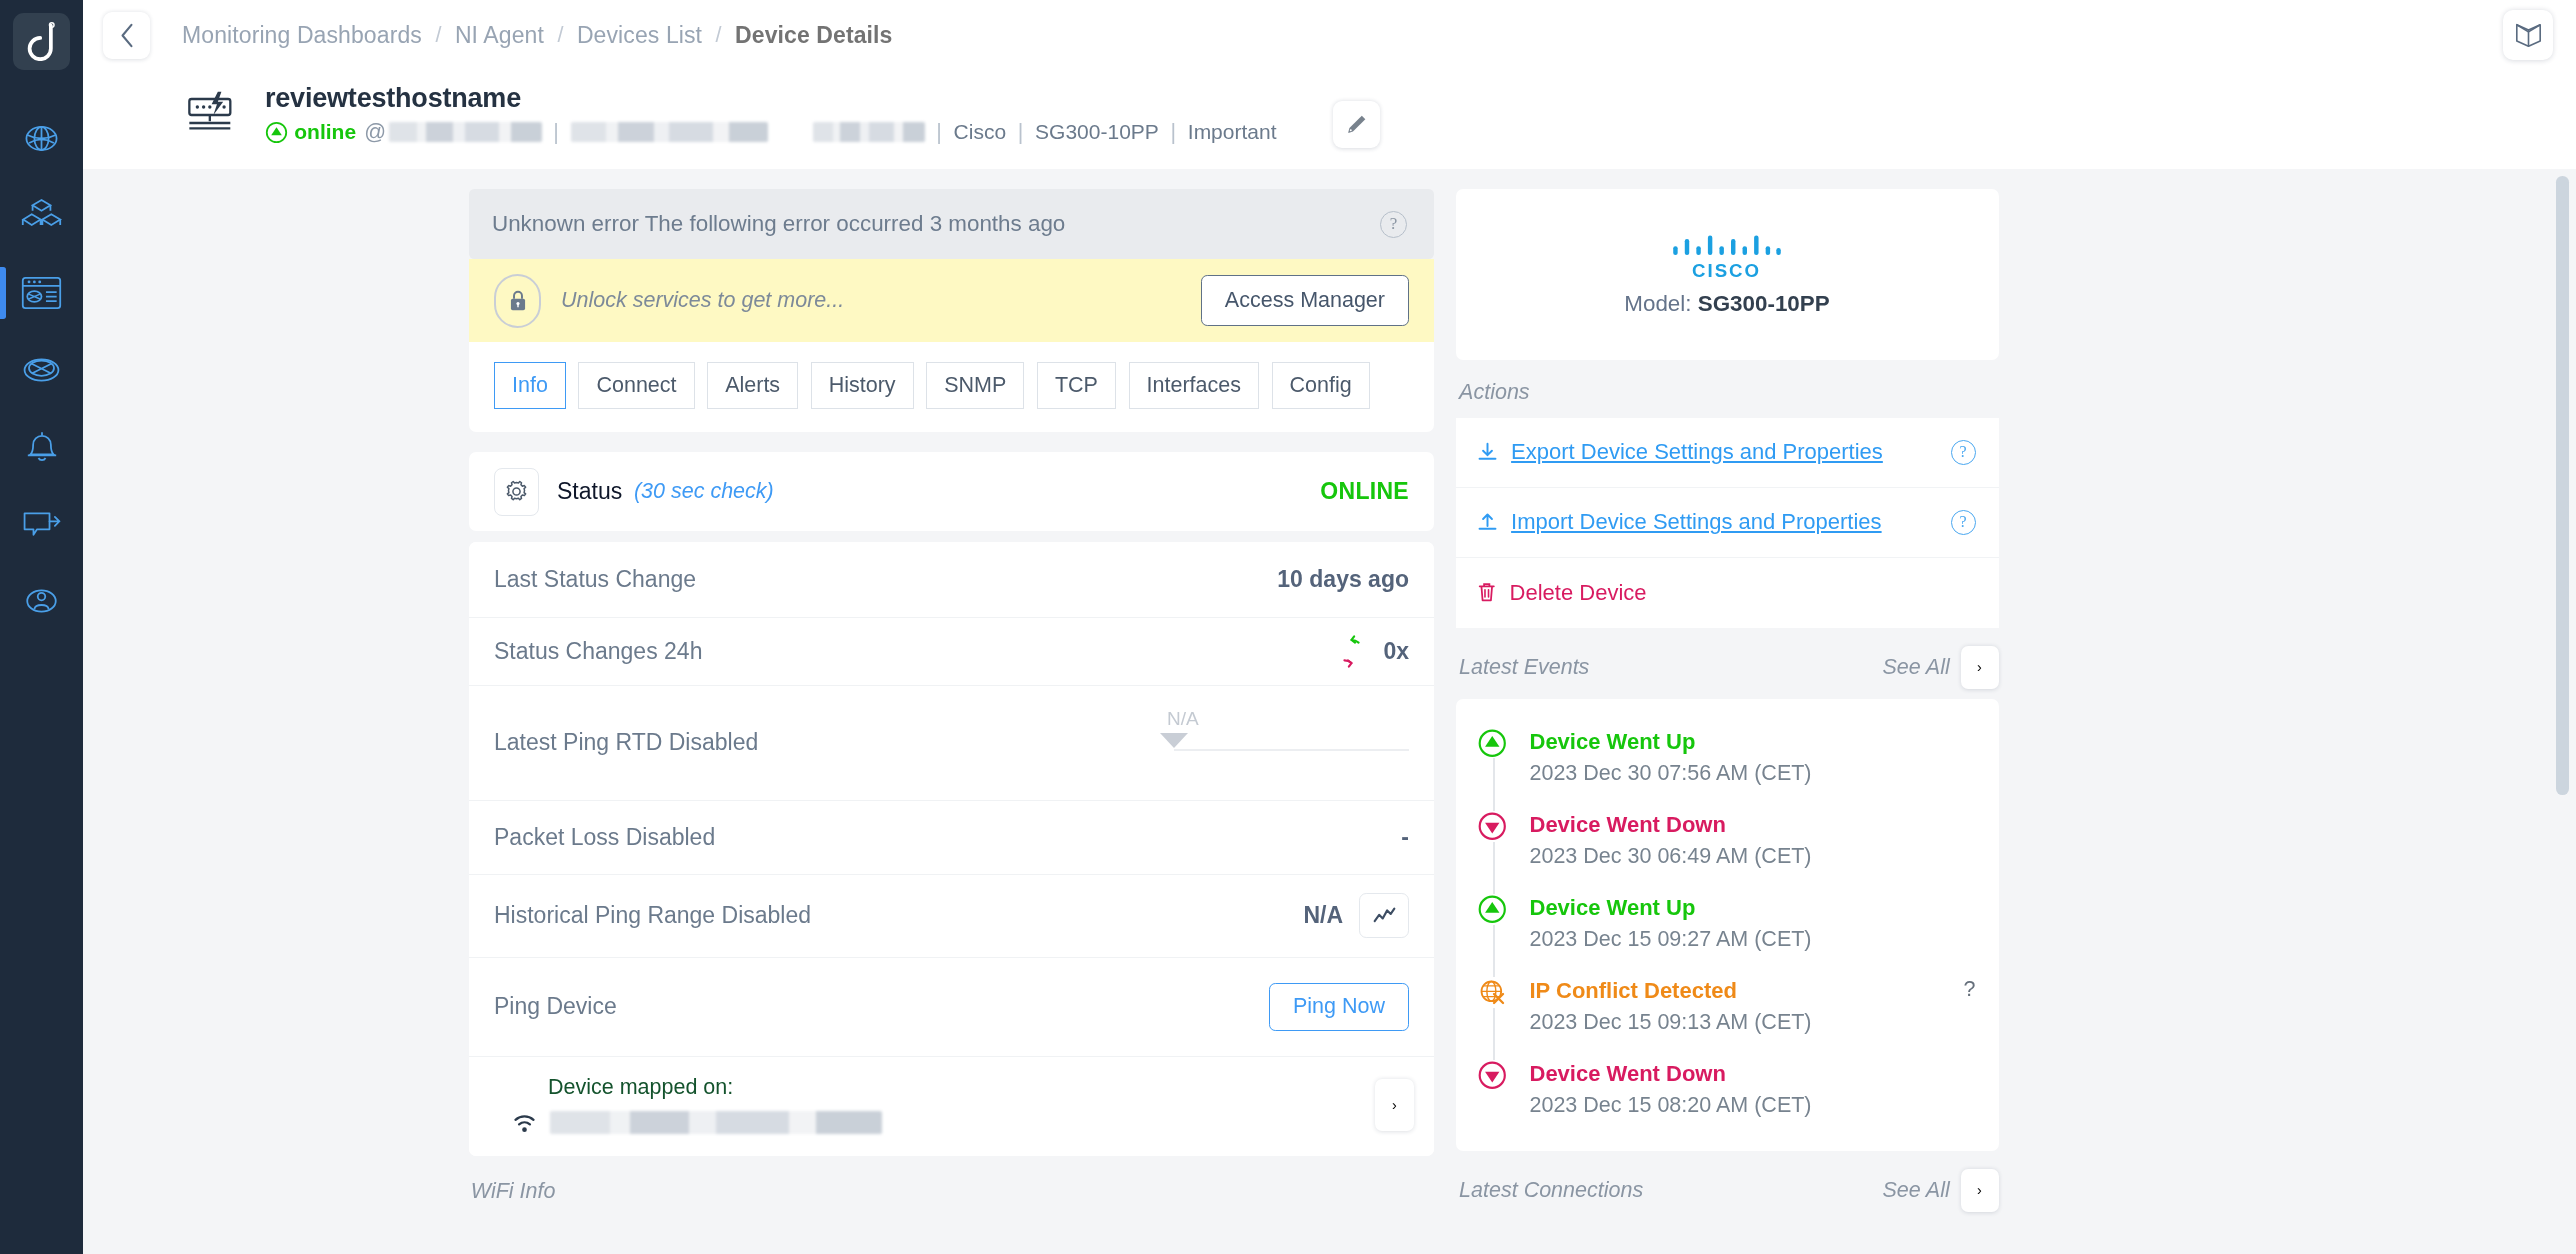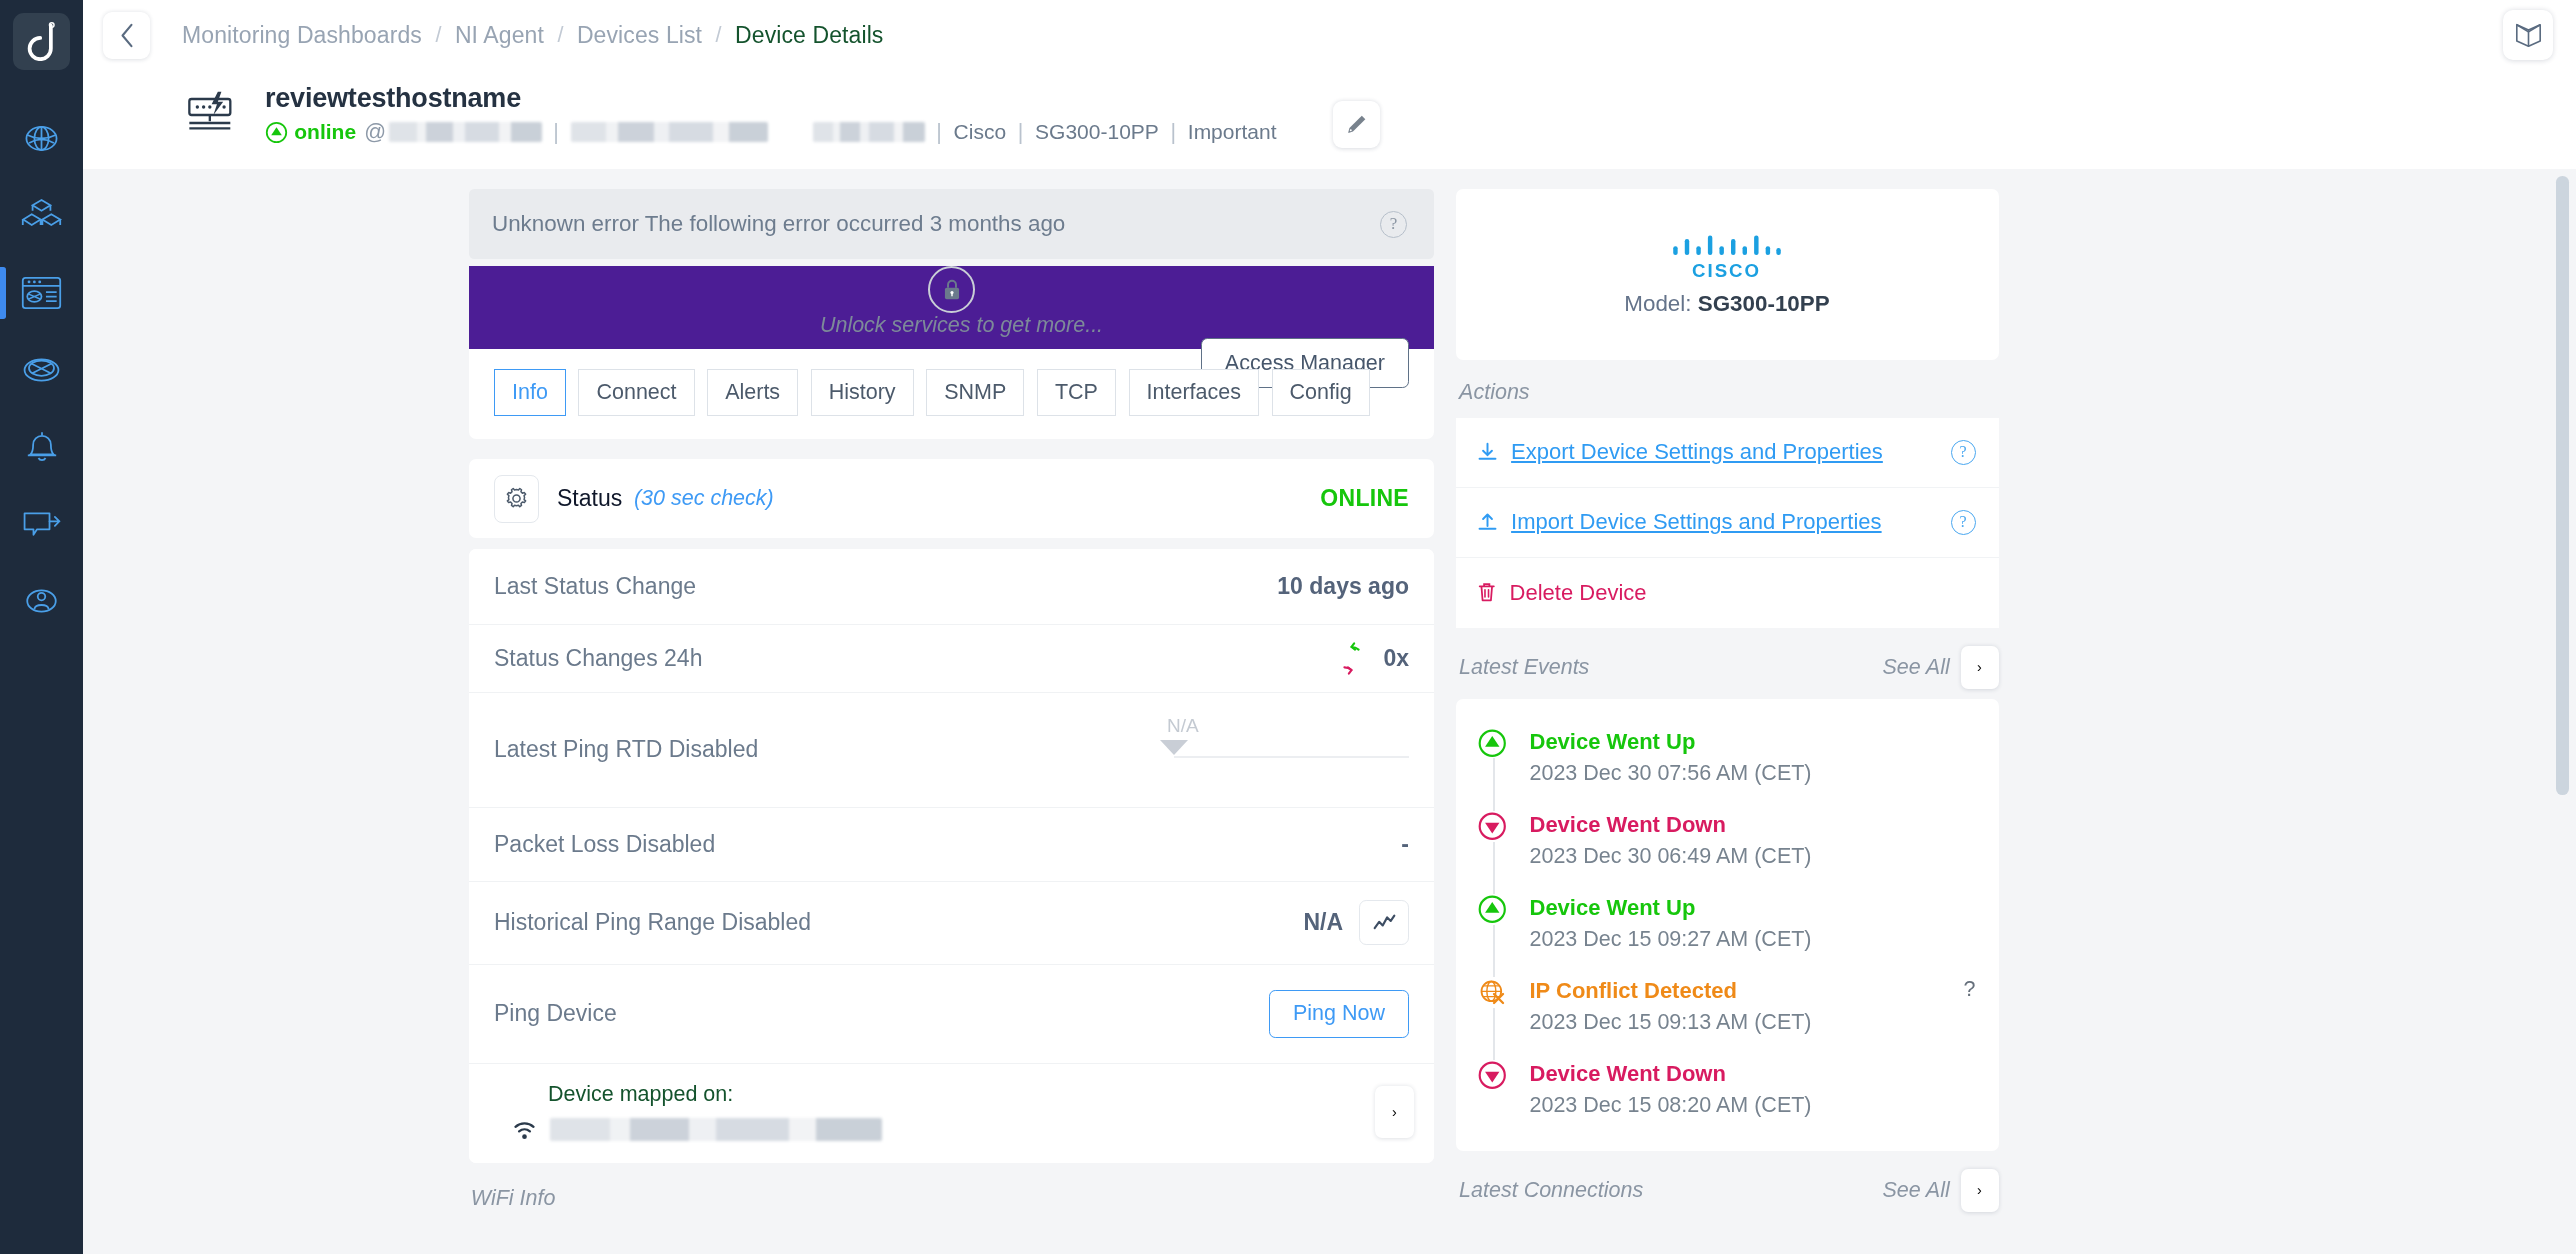--- a/index.html
+++ b/index.html
@@ -53,21 +53,21 @@
   .back-btn {
     width: 47px; height: 47px; border-radius: 9px; background: #fff;
     box-shadow: 0 0.9px 4.5px rgba(25,40,70,.14);
     display: flex; align-items: center; justify-content: center;
     cursor: pointer; flex: 0 0 47px;
   }
   .crumbs { display: flex; align-items: center; margin-left: 32px; gap: 13.5px; }
   .crumb {
     font-size: 23px; color: #98a4b3; letter-spacing: 0.1px; cursor: pointer; white-space: nowrap;
   }
-  .crumb.current { color: #14532d; font-weight: normal; cursor: default; }
+  .crumb.current { color: #737373; font-weight: bold; cursor: default; }
   .crumb-sep { font-size: 21.5px; color: #c2cad4; }
   .topbar-right { margin-left: auto; display: flex; align-items: center; }
   .book-btn {
     width: 50px; height: 50px; border-radius: 10px; background: #fff;
     box-shadow: 0 0.9px 5.4px rgba(25,40,70,.16);
     display:flex; align-items:center; justify-content:center; cursor:pointer;
   }
 
   
   .devhead {
@@ -123,22 +123,22 @@
     color: #6d7c8e; font-size: 22.4px;
   }
   .help-circle {
     margin-left: auto; width: 27px; height: 27px; border-radius: 50%;
     border: 1.8px solid #b6bfca; color:#8c97a4; font-size: 17px;
     display:flex; align-items:center; justify-content:center; cursor:pointer;
     font-family:"Liberation Serif", serif;
   }
 
   .unlock-row {
-    background:#4c1d95; height: 83px; display:flex; align-items:center;
-    padding: 0 25px 0 25px; border-radius: 0 0 0 0; margin-top: 7px; flex-direction: column;
+    background:#fef9c3; height: 83px; display:flex; align-items:center;
+    padding: 0 25px 0 25px; border-radius: 0 0 0 0; margin-top: 0;
   }
   .lock-ic {
     width: 47px; height: 54px; border-radius: 27px; border: 2.2px solid #c9ced6;
     display:flex; align-items:center; justify-content:center; flex:0 0 47px;
   }
   .unlock-text { margin-left: 20px; font-style: italic; color:#7d8a99; font-size: 21.5px; }
   .access-btn {
     margin-left: auto;
     border: 1.6px solid #5f7187; border-radius: 6.3px;
     background:#fff; color:#46566b; font-size: 21.5px;

